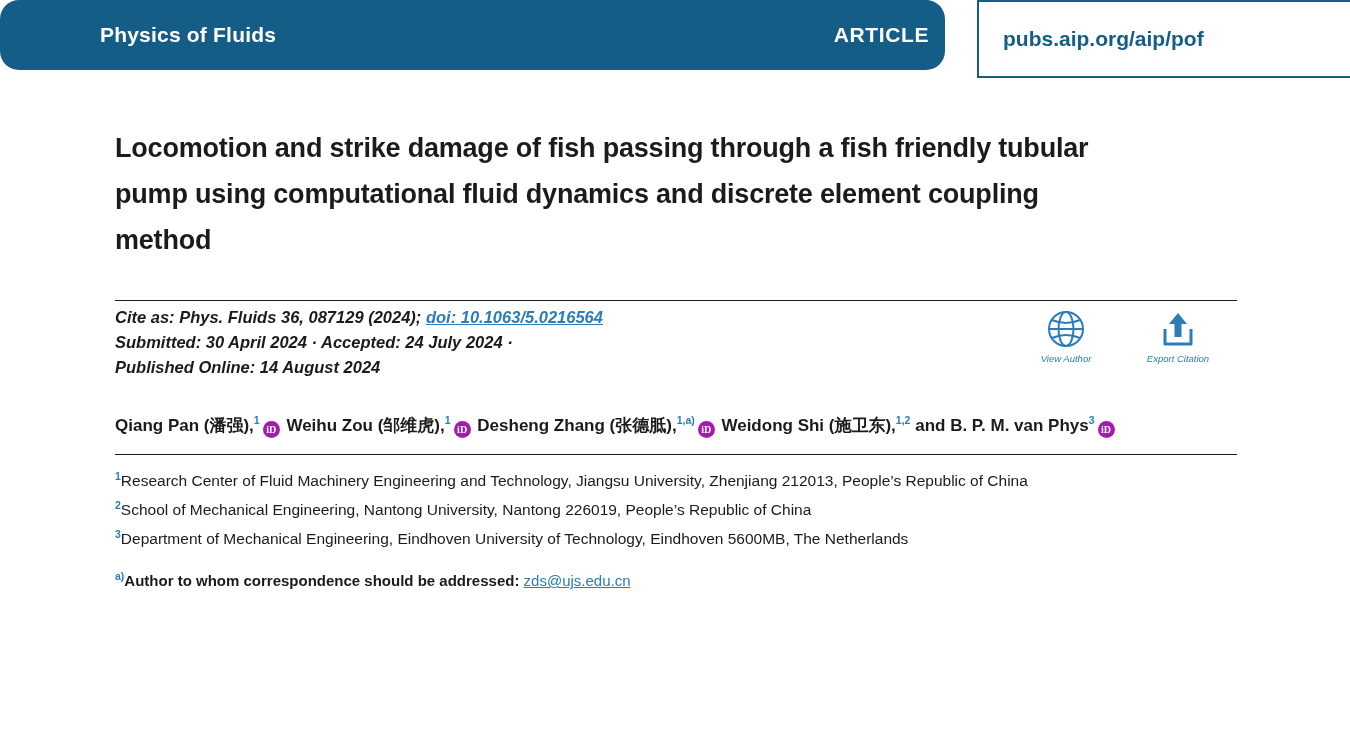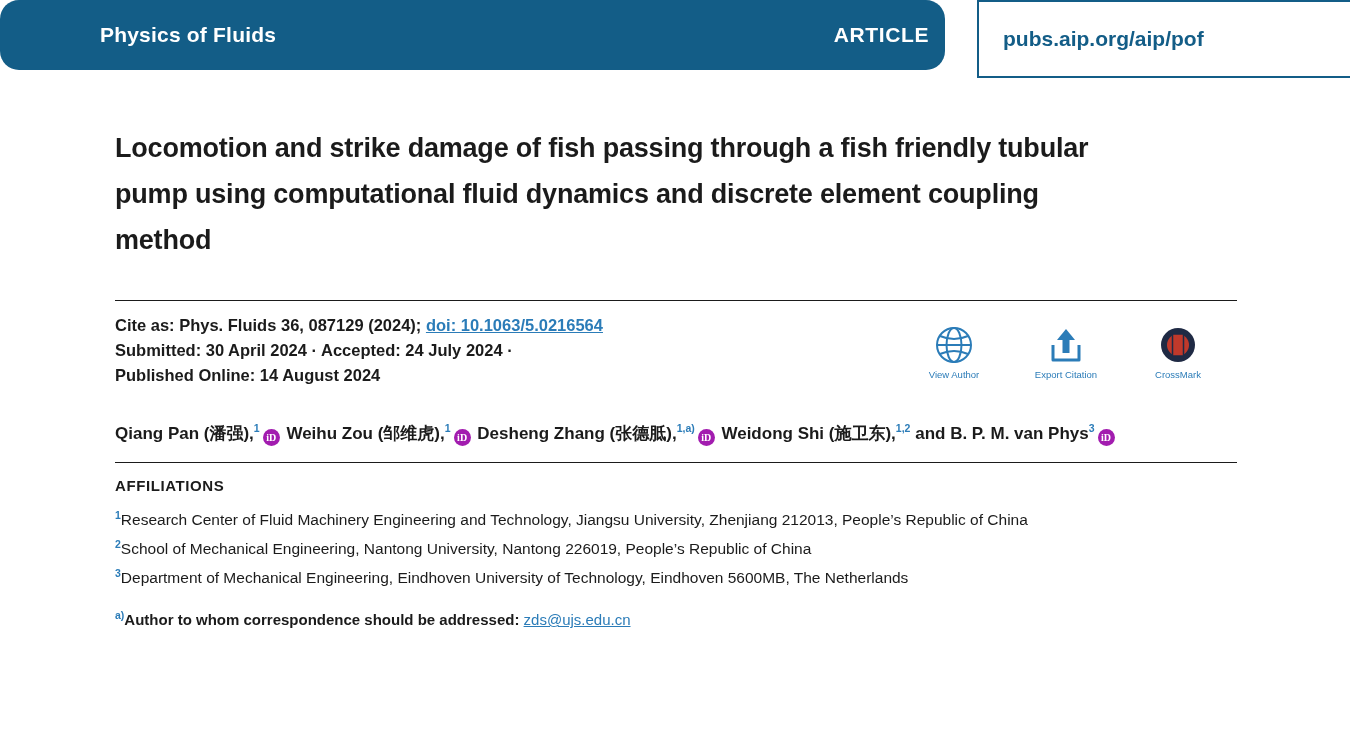--- a/index.html
+++ b/index.html
@@ -90,22 +90,23 @@
 
   .rule {
     border-top: 1.6px solid #1b1b1b;
     margin-top: 37px;
     width: 1122px;
   }
 
   .cite-row {
     display: flex;
     justify-content: space-between;
-    align-items: center;
-    margin-top: 12px;
+    align-items: flex-start;
+    margin-top: 4px;
+    font-style: italic;
   }
   .cite-block {
     font-size: 16.5px;
     line-height: 25px;
     font-weight: bold;
     color: #1b1b1b;
   }
   .cite-block .doi {
     color: #2b7cb8;
     font-weight: bold;
@@ -255,46 +256,34 @@
         <div class="glyph">
           <svg width="40" height="40" viewBox="0 0 40 40">
             <path d="M7 20 L7 35 L33 35 L33 20" fill="none" stroke="#2b7cb8" stroke-width="3" stroke-linejoin="round"></path>
             <path d="M20 4 L29 15 L11 15 Z" fill="#2b7cb8"></path>
             <rect x="16.5" y="15" width="7" height="13" fill="#2b7cb8"></rect>
           </svg>
         </div>
         <div>Export Citation</div>
       </div>
 
-      <div class="action">
-        <div class="glyph">
-          <svg width="40" height="40" viewBox="0 0 40 40">
-            <circle cx="20" cy="20" r="17" fill="#1f2a44"></circle>
-            <circle cx="20" cy="20" r="11" fill="#c0392b"></circle>
-            <rect x="14.5" y="9" width="11" height="22" fill="#c0392b"></rect>
-            <rect x="14.5" y="9" width="11" height="22" fill="none" stroke="#1f2a44" stroke-width="1.5"></rect>
-          </svg>
-        </div>
-        <div>CrossMark</div>
-      </div>
 
     </div>
   </div>
 
   <div class="authors">
     <span><span>Qiang Pan (潘强),</span><sup class="blue">1</sup></span><span class="orcid">iD</span>
     <span><span>Weihu Zou (邹维虎),</span><sup class="blue">1</sup></span><span class="orcid">iD</span>
     <span><span>Desheng Zhang (张德胝),</span><sup class="blue">1,a)</sup></span><span class="orcid">iD</span>
     <span><span>Weidong Shi (施卫东),</span><sup class="blue">1,2</sup></span>
     <span><span>and B. P. M. van Phys</span><sup class="blue">3</sup></span><span class="orcid">iD</span>
   </div>
 
   <div class="rule2"></div>
 
-  <div class="affil-head">AFFILIATIONS</div>
 
   <div class="affil-list">
     <div><span class="num">1</span><span>Research Center of Fluid Machinery Engineering and Technology, Jiangsu University, Zhenjiang 212013, People’s Republic of China</span></div>
     <div><span class="num">2</span><span>School of Mechanical Engineering, Nantong University, Nantong 226019, People’s Republic of China</span></div>
     <div><span class="num">3</span><span>Department of Mechanical Engineering, Eindhoven University of Technology, Eindhoven 5600MB, The Netherlands</span></div>
   </div>
 
   <div class="corr">
     <span class="marker">a)</span><span>Author to whom correspondence should be addressed: </span><a class="email" href="#">zds@ujs.edu.cn</a>
   </div>

